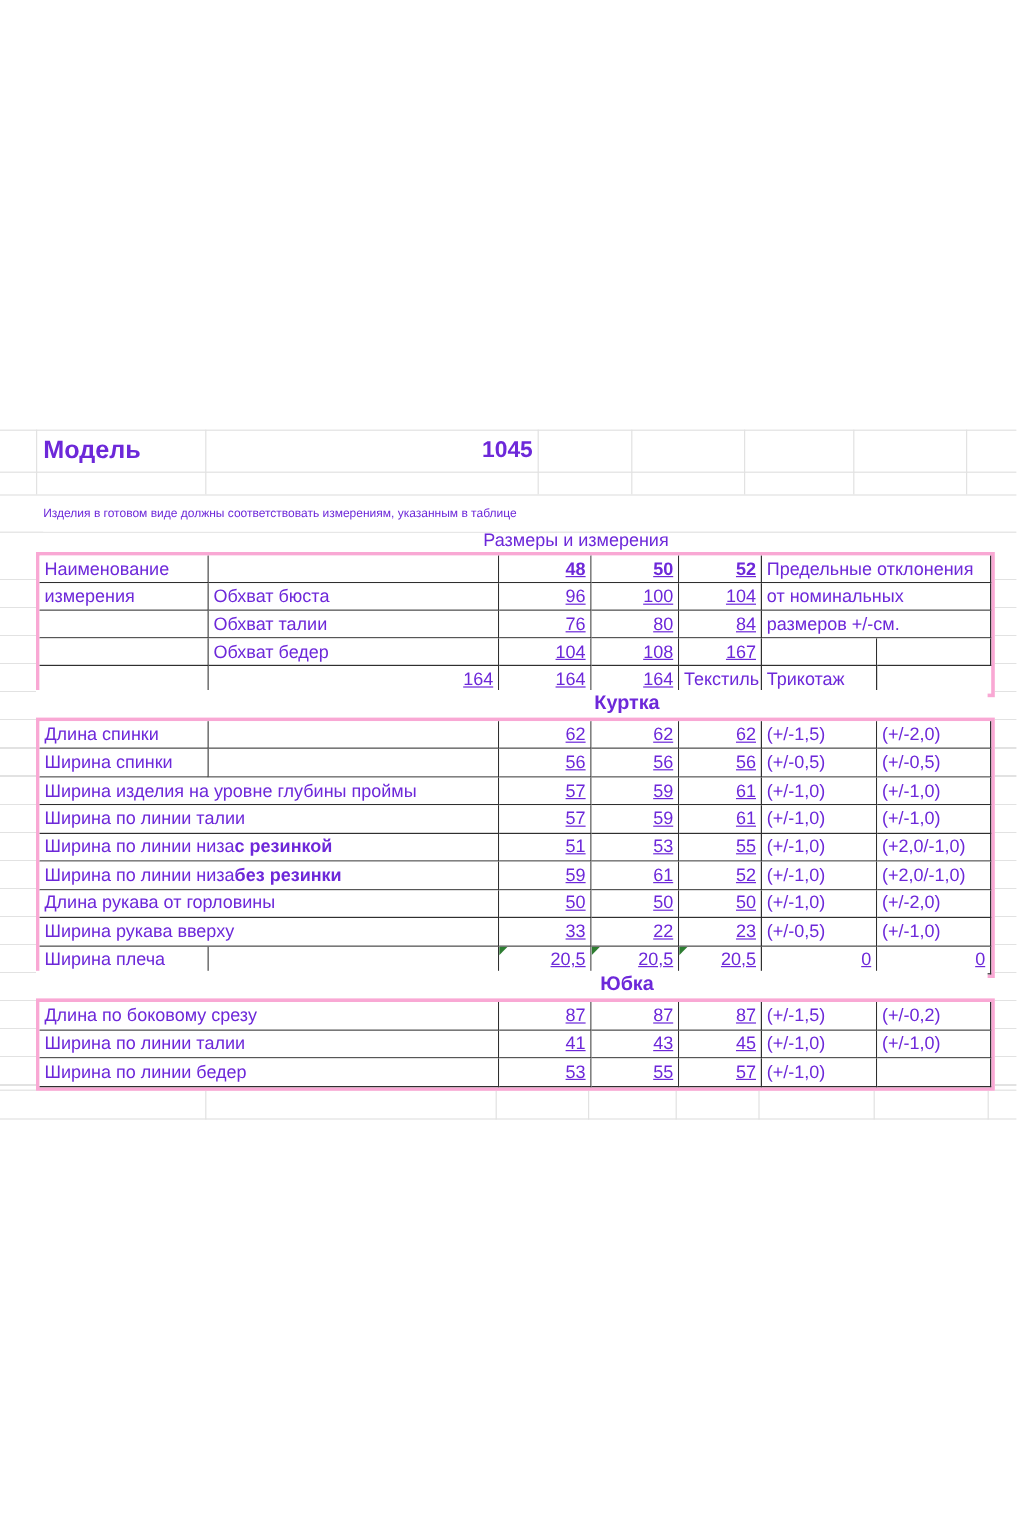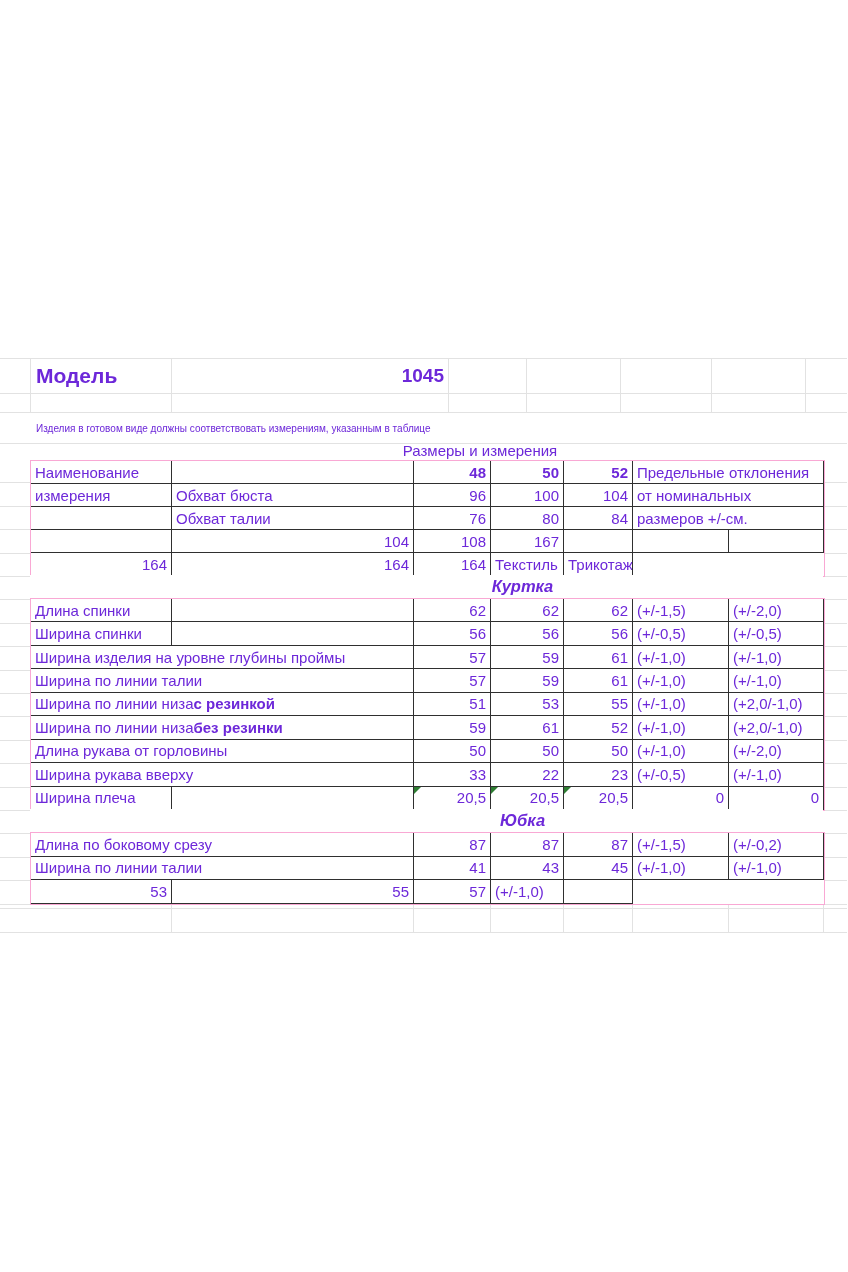--- a/index.html
+++ b/index.html
@@ -17,42 +17,42 @@
                font-size:21px;font-weight:bold;}
   .model-number{position:absolute;left:248px;top:358px;width:196px;height:35px;line-height:35px;
                font-size:19px;font-weight:bold;text-align:right;}
   .note{position:absolute;left:36px;top:414px;height:29px;line-height:29px;font-size:10px;background:#fff;}
   .table-title{position:absolute;left:340px;top:442px;width:280px;height:18px;line-height:18px;
                font-size:15px;text-align:center;}
 
   
   .tbl{position:absolute;left:30px;display:grid;
        grid-template-columns:141px 242px 77px 73px 69px 96px 95px;
-       border:1px solid #f9a8d4;background:#fff;box-sizing:border-box;}
+       border:3px solid #f9a8d4;background:#fff;box-sizing:border-box;}
   .tbl>div{box-sizing:border-box;border-right:1px solid #2f2f2f;border-bottom:1px solid #2f2f2f;
        font-size:15px;line-height:21px;padding:0 4px;white-space:nowrap;overflow:hidden;
        position:relative;background:#fff;display:flex;align-items:center;}
   .header-tbl{top:460px;grid-auto-rows:23px;}
   .jacket-tbl{top:598px;grid-auto-rows:23.45px;}
   .skirt-tbl{top:832px;grid-auto-rows:23.6px;}
-  .num{justify-content:flex-end;text-align:center;}
+  .num{justify-content:flex-end;text-align:center;text-decoration:underline;}
   .span2{grid-column:span 2;}
   .nr{border-right:none;}
   .nb{border-bottom:none;}
   .b{font-weight:bold;}
   .gap{display:inline;}
 
   
   .flag{position:absolute;left:0;top:0;width:0;height:0;
         border-top:7px solid #2e7d32;border-right:7px solid transparent;}
 
   
   .band{position:absolute;left:30px;width:793px;height:23px;background:#fff;}
   .band-label{position:absolute;left:383px;width:219px;text-align:center;
-              font-weight:bold;font-size:16.5px;line-height:23px;font-style:italic;}
+              font-weight:bold;font-size:16.5px;line-height:23px;}
 </style>
 </head>
 <body>
 
 <div class="sheet">
 
   <div class="hline" style="top:358px"></div>
   <div class="hline" style="top:393px"></div>
   <div class="hline" style="top:412px"></div>
   <div class="hline" style="top:443px"></div>
@@ -97,20 +97,21 @@
     <div class="span2 nr">от номинальных</div>
 
     <div></div>
     <div>Обхват талии</div>
     <div class="num">76</div>
     <div class="num">80</div>
     <div class="num">84</div>
     <div class="span2 nr">размеров +/-см.</div>
 
     <div></div>
+    <div>Обхват бедер</div>
     <div class="num">104</div>
     <div class="num">108</div>
     <div class="num">167</div>
     <div></div>
     <div class="nr"></div>
 
     <div class="nb"></div>
     <div class="num nb">164</div>
     <div class="num nb">164</div>
     <div class="num nb">164</div>
@@ -217,20 +218,21 @@
     <div>(+/-1,5)</div>
     <div class="nr">(+/-0,2)</div>
 
     <div class="span2">Ширина по линии талии</div>
     <div class="num">41</div>
     <div class="num">43</div>
     <div class="num">45</div>
     <div>(+/-1,0)</div>
     <div class="nr">(+/-1,0)</div>
 
+    <div class="span2 nb">Ширина по линии бедер</div>
     <div class="num nb">53</div>
     <div class="num nb">55</div>
     <div class="num nb">57</div>
     <div class="nb">(+/-1,0)</div>
     <div class="nr nb"></div>
   </div>
 
 </div>
 
 </body></html>

